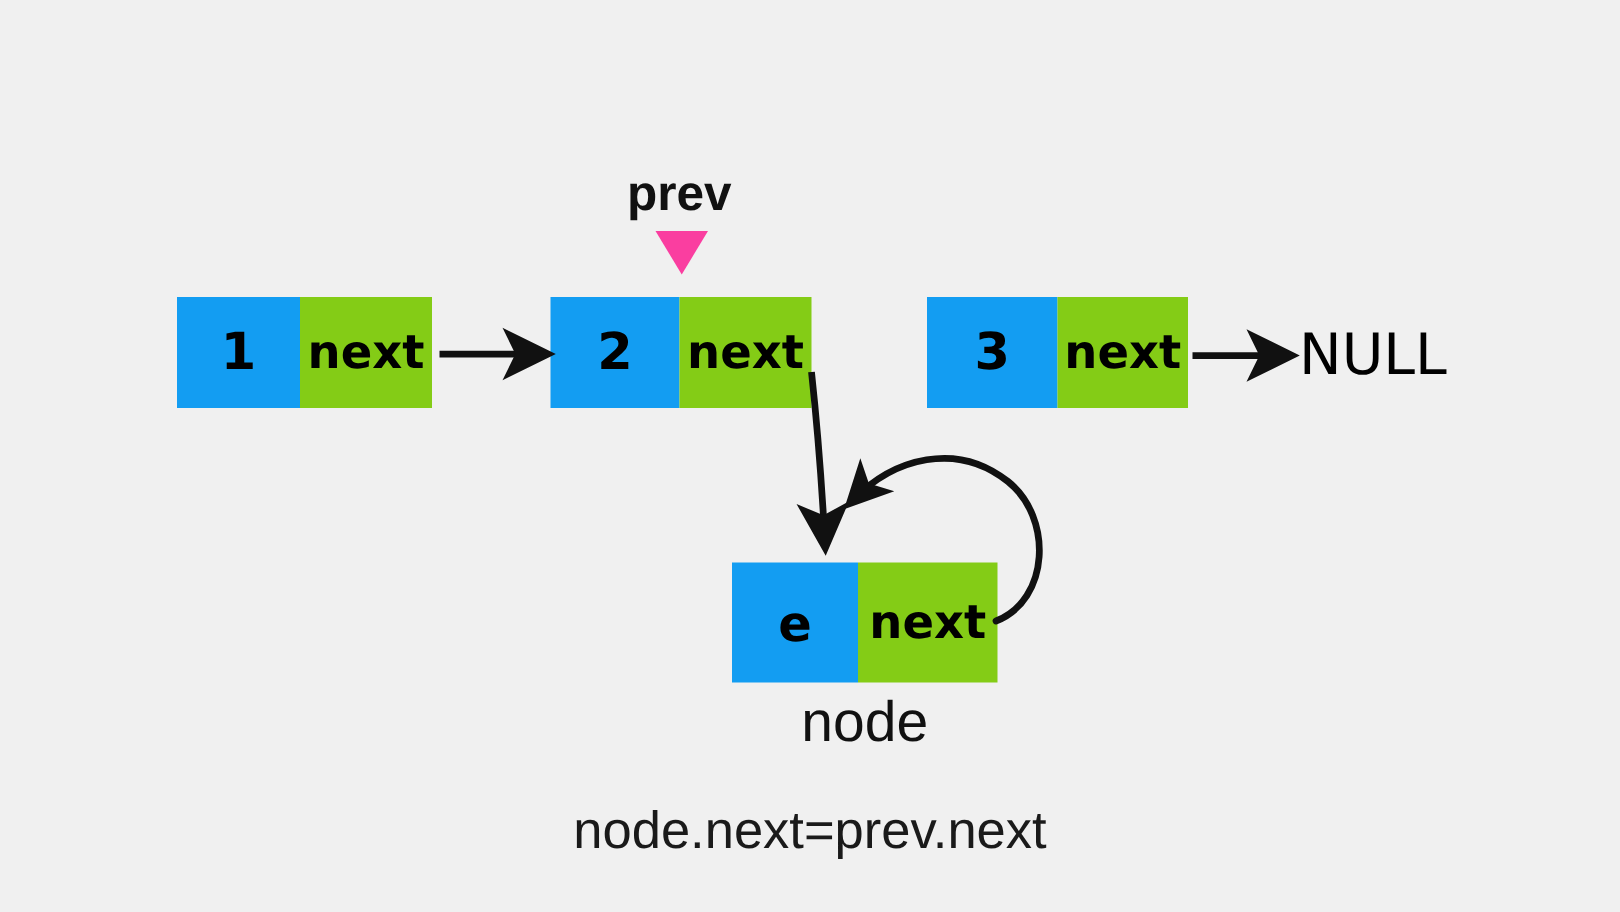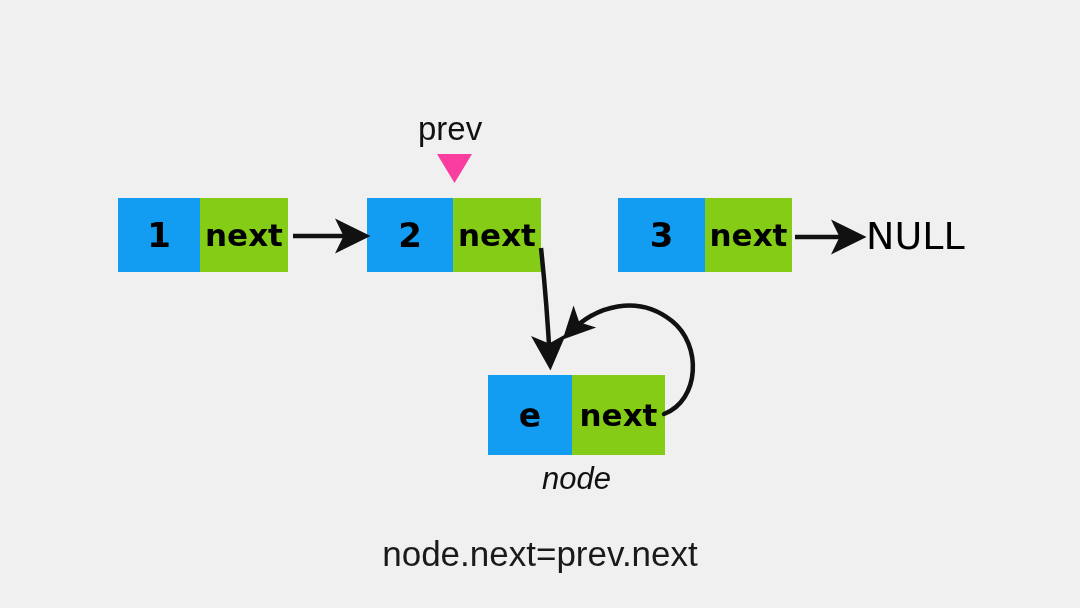--- a/index.html
+++ b/index.html
@@ -51,21 +51,21 @@
     position: absolute;
     color: #000;
     font-family: "DejaVu Sans", sans-serif;
     font-weight: normal;
     white-space: nowrap;
   }
   .prev-label {
     position: absolute;
     color: #111;
     font-family: "Liberation Sans", sans-serif;
-    font-weight: 400;
+    font-weight: 700;
     white-space: nowrap;
     text-align: right;
   }
   .formula {
     position: absolute;
     color: #1a1a1a;
     font-family: "Liberation Sans", sans-serif;
     font-weight: 400;
     white-space: nowrap;
     text-align: center;
@@ -98,21 +98,21 @@
 
   <div class="node" id="node-3" style="left: 618px; top: 198px; width: 174px; height: 74px;">
     <div class="cell cell-value" style="width: 87px; height: 74px; font-size: 34px;">3</div>
     <div class="cell cell-next" style="width: 87px; height: 74px; font-size: 31px;">next</div>
   </div>
 
   <div class="node" id="node-e" style="left: 488px; top: 375px; width: 177px; height: 80px;">
     <div class="cell cell-value" style="width: 84px; height: 80px; font-size: 33px;">e</div>
     <div class="cell cell-next" style="width: 93px; height: 80px; font-size: 31px;">next</div>
   </div>
-  <div class="caption" id="caption-node" style="left: 428px; width: 297px; top: 461px; font-size: 31px; font-style: italic;">node</div>
+  <div class="caption" id="caption-node" style="left: 428px; width: 297px; top: 461px; font-size: 38px;">node</div>
 
   <div class="null-text" id="null-text" style="left:866px; top:214px; font-size:38px;">NULL</div>
 
   <div class="formula" id="formula" style="left:0px; top:534px; width:1080px; font-size:35px;">node.next=prev.next</div>
 
   <svg class="overlay" viewBox="0 0 1080 608">
     <defs>
       <marker id="ah" markerWidth="9" markerHeight="9" refX="6.5" refY="4.5" orient="auto" markerUnits="strokeWidth">
         <path d="M0.5,0.6 L8.4,4.5 L0.5,8.4 L2.4,4.5 Z" fill="#111111"></path>
       </marker>

